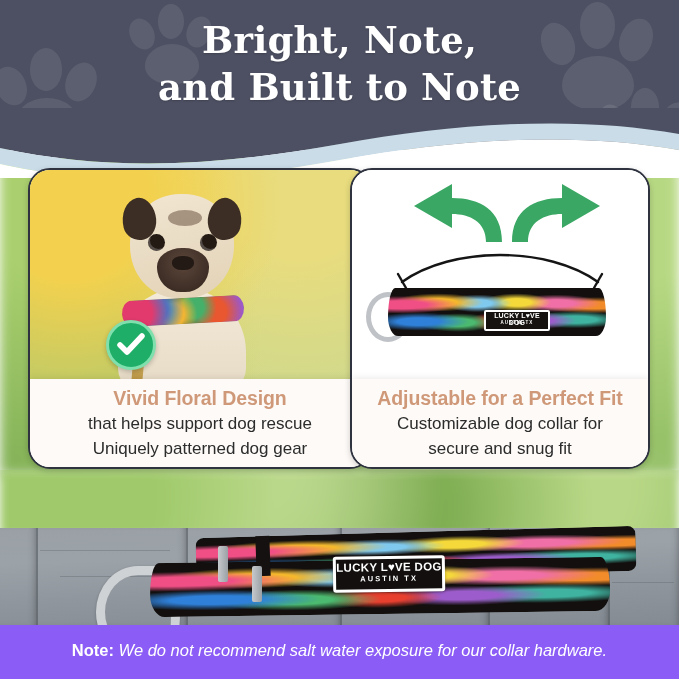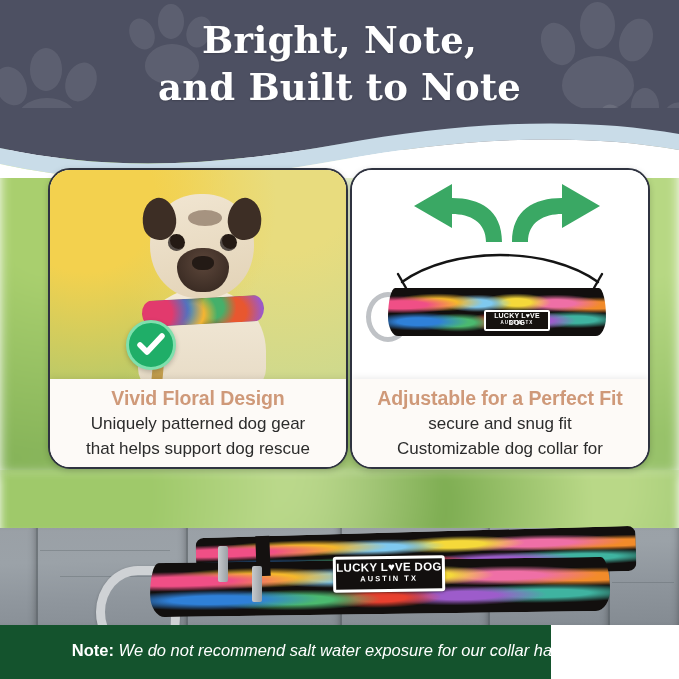--- a/index.html
+++ b/index.html
@@ -99,21 +99,21 @@
     top: 168px;
     width: 296px;
     height: 297px;
     border: 2px solid #2f3340;
     border-radius: 22px;
     background: #ffffff;
     overflow: hidden;
     z-index: 4;
     box-shadow: 0 2px 6px rgba(0,0,0,0.18);
   }
-  .card-left  { left: 48px; }
+  .card-left  { left: 28px; padding-left: 44px; }
   .card-right { left: 350px; }
 
   
   .photo-pug {
     position: absolute;
     left: 0; top: 0;
     width: 100%;
     height: 215px;
     overflow: hidden;
     background:
@@ -397,23 +397,23 @@
     font-weight: bold;
     font-family: "Liberation Sans", sans-serif;
   }
   .hero-label .l1 { top: 2px; font-size: 11.5px; letter-spacing: 0.3px; }
   .hero-label .l2 { top: 15px; font-size: 7.5px; letter-spacing: 2px; }
 
   
   .footer {
     position: absolute;
     left: 0; top: 625px;
-    width: 551px;
+    width: 679px;
     height: 54px;
-    background: #14532d;
+    background: #8b5cf6;
     z-index: 10;
   }
   .footer-text {
     position: absolute;
     left: 0; top: 16px;
     width: 679px;
     text-align: center;
     color: #ffffff;
     font-size: 16.5px;
     font-style: italic;
@@ -483,22 +483,22 @@
       <div class="pug pug-leash"></div>
       <div class="pug pug-collar"></div>
     </div>
     <div class="check-badge">
       <svg width="28" height="24" viewBox="0 0 28 24">
         <path d="M3,12 L10,19 L25,3" stroke="#ffffff" stroke-width="5.5" fill="none" stroke-linecap="round" stroke-linejoin="round"></path>
       </svg>
     </div>
     <div class="card-text">
       <div class="card-title">Vivid Floral Design</div>
+      <div class="card-desc">that helps support dog rescue</div>
       <div class="card-desc">Uniquely patterned dog gear</div>
-      <div class="card-desc">that helps support dog rescue</div>
     </div>
   </div>
 
   <div class="card card-right">
     <div class="fit-illu">
       <svg class="arrows" viewBox="0 0 296 140">
         <path d="M150,72 C150,40 128,28 100,28 L100,14 L62,36 L100,58 L100,44 C118,44 134,52 134,72 Z" fill="#3aa864"></path>
         <path d="M160,72 C160,40 182,28 210,28 L210,14 L248,36 L210,58 L210,44 C192,44 176,52 176,72 Z" fill="#3aa864"></path>
       </svg>
       <svg class="arc-svg" viewBox="0 0 296 70">
@@ -508,22 +508,22 @@
       </svg>
       <div class="fit-ring"></div>
       <div class="collar-band fit-collar"></div>
       <div class="fit-label">
         <span class="l1">LUCKY L♥VE DOG</span>
         <span class="l2">AUSTIN TX</span>
       </div>
     </div>
     <div class="card-text">
       <div class="card-title">Adjustable for a Perfect Fit</div>
+      <div class="card-desc">Customizable dog collar for</div>
       <div class="card-desc">secure and snug fit</div>
-      <div class="card-desc">Customizable dog collar for</div>
     </div>
   </div>
 
   <div class="hero">
     <div class="hero-greens"></div>
     <div class="hero-wood">
       <div class="plank" style="left:0px; width:36px;"></div>
       <div class="plank" style="left:36px; width:150px;"></div>
       <div class="plank" style="left:186px; width:154px;"></div>
       <div class="plank" style="left:340px; width:148px;"></div>

